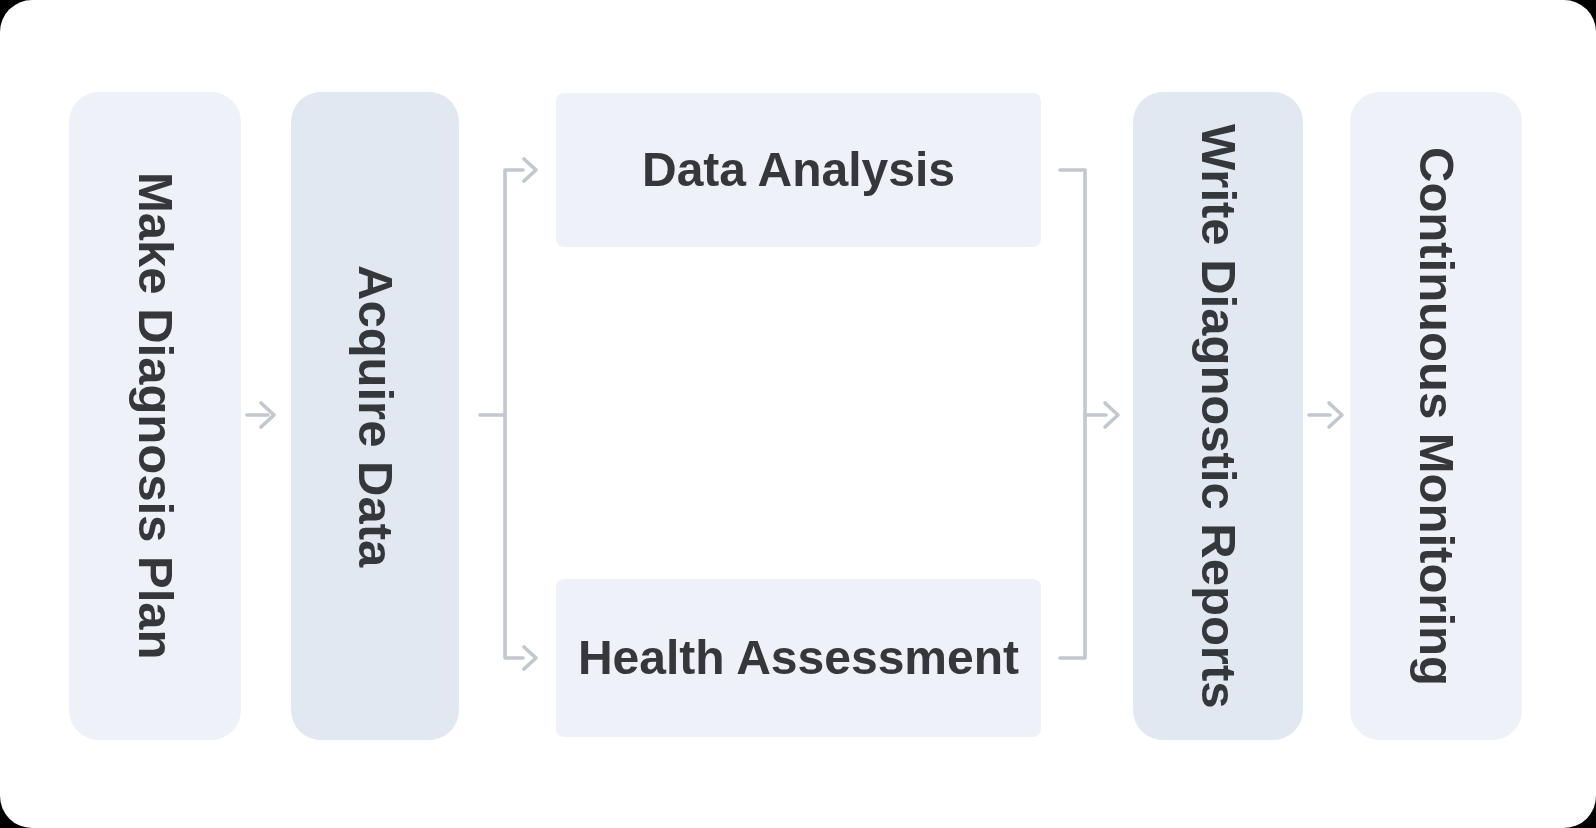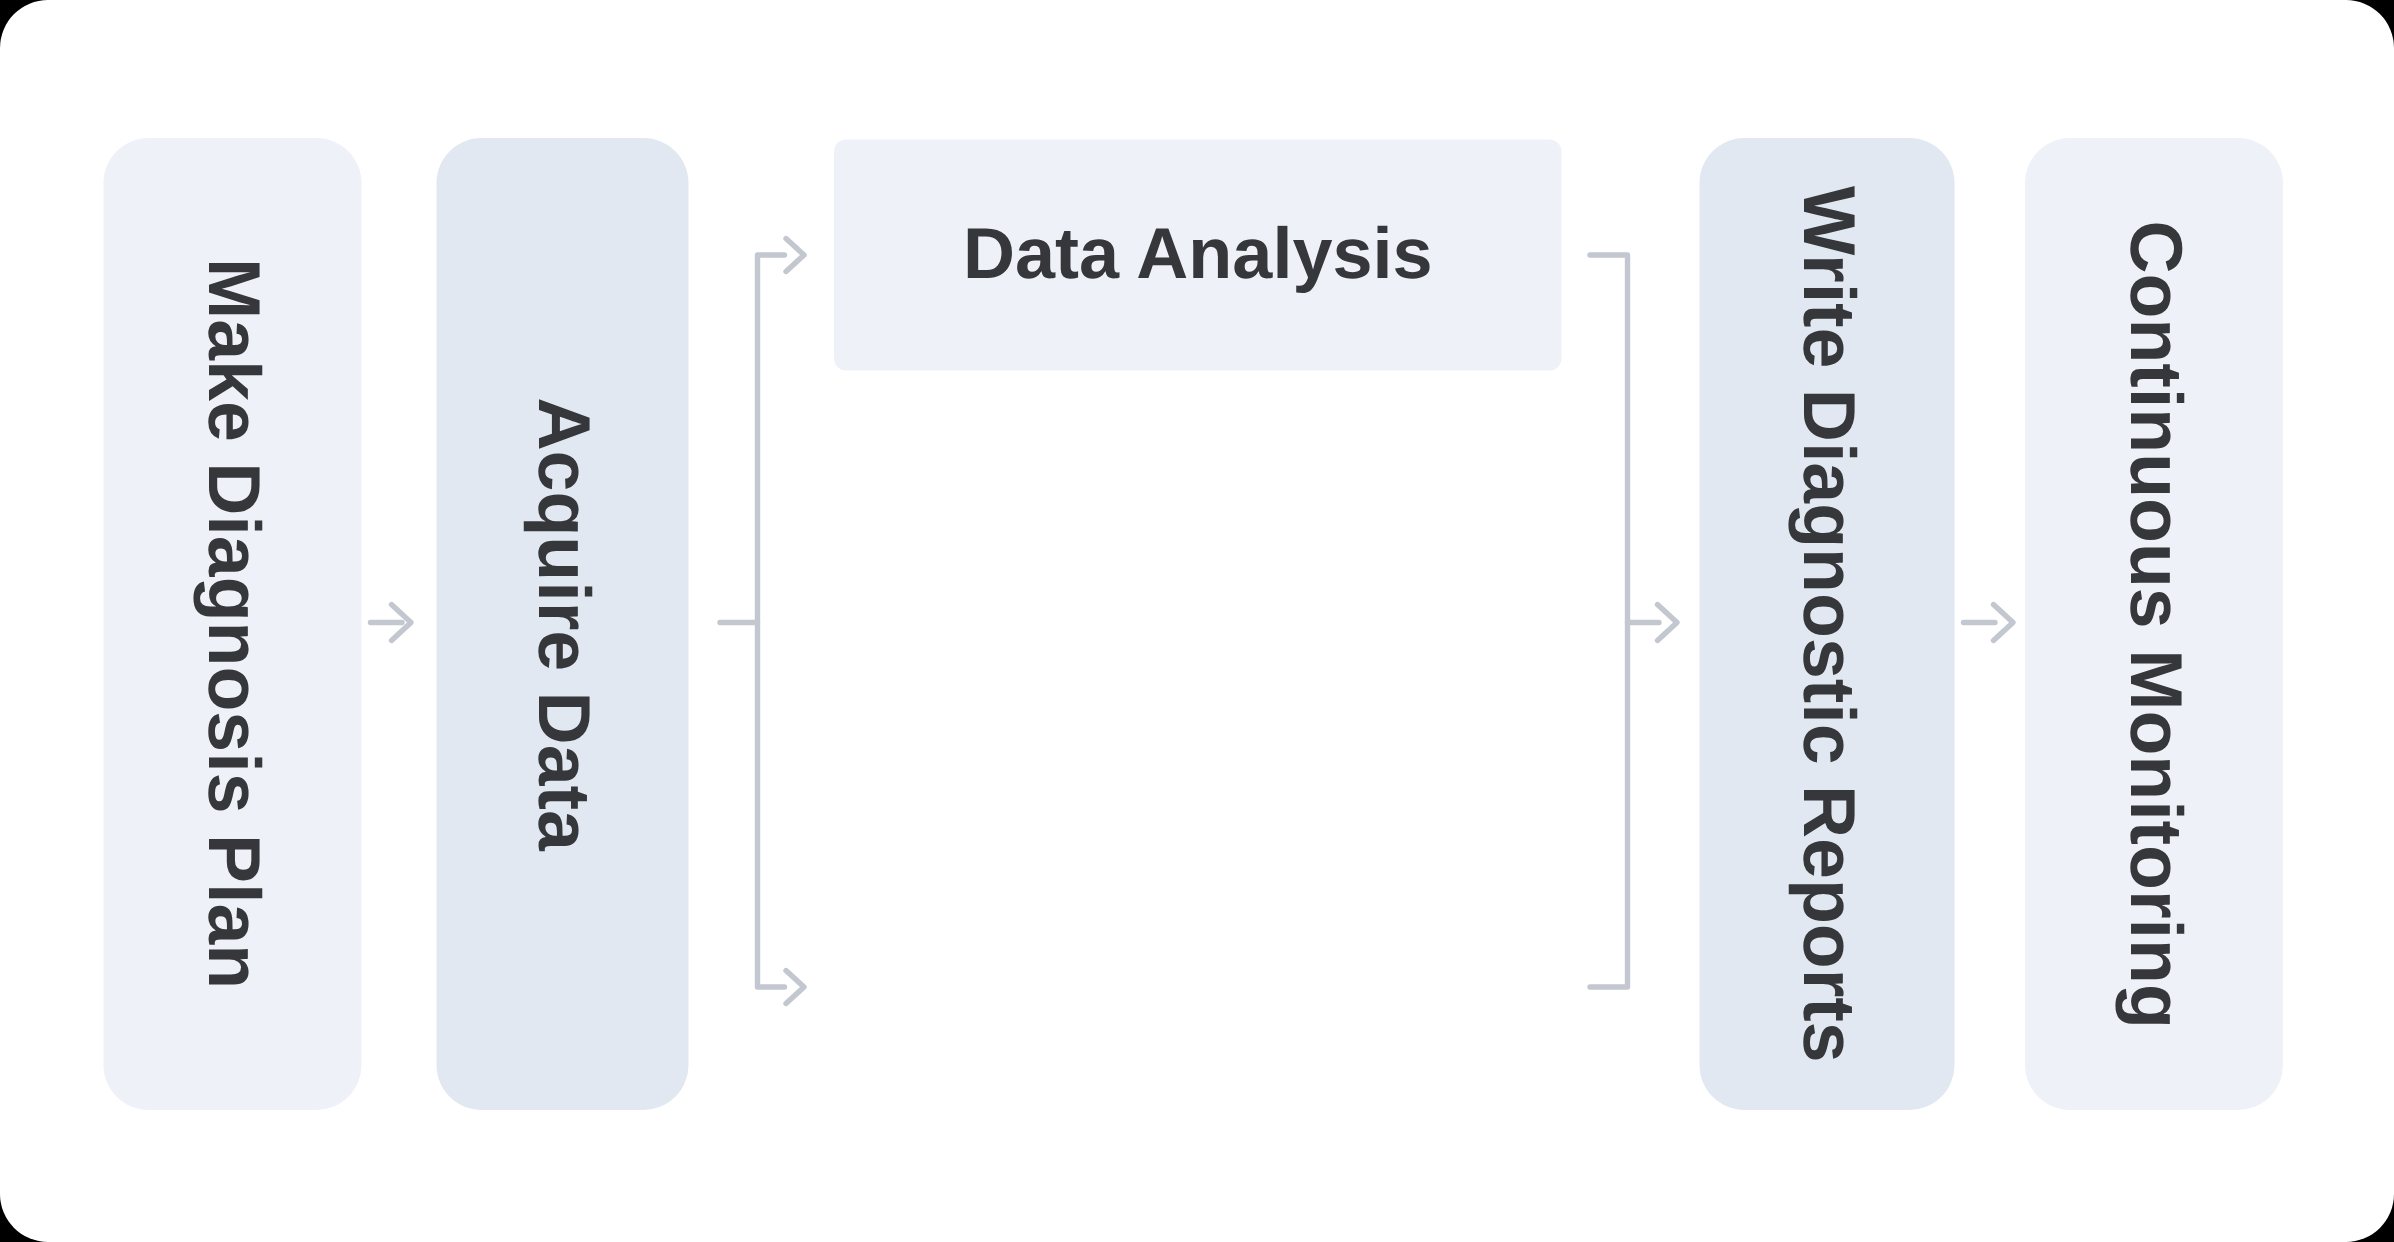--- a/index.html
+++ b/index.html
@@ -85,20 +85,23 @@
 
   <div class="node col dark" style="left:291px; top:92px; width:168px; height:648px;">
     <span class="label">Acquire Data</span>
   </div>
 
   <div class="node mid light" style="left:556px; top:93px; width:485px; height:154px;">
     <span class="label">Data Analysis</span>
   </div>
 
 
+  <div class="node mid light" style="left:556px; top:579px; width:485px; height:158px;">
+    <span class="label">Health Assessment</span>
+  </div>
 
   <div class="node col dark" style="left:1133px; top:92px; width:170px; height:648px;">
     <span class="label">Write Diagnostic Reports</span>
   </div>
 
   <div class="node col light" style="left:1350px; top:92px; width:172px; height:648px;">
     <span class="label">Continuous Monitoring</span>
   </div>
 
 </div>

